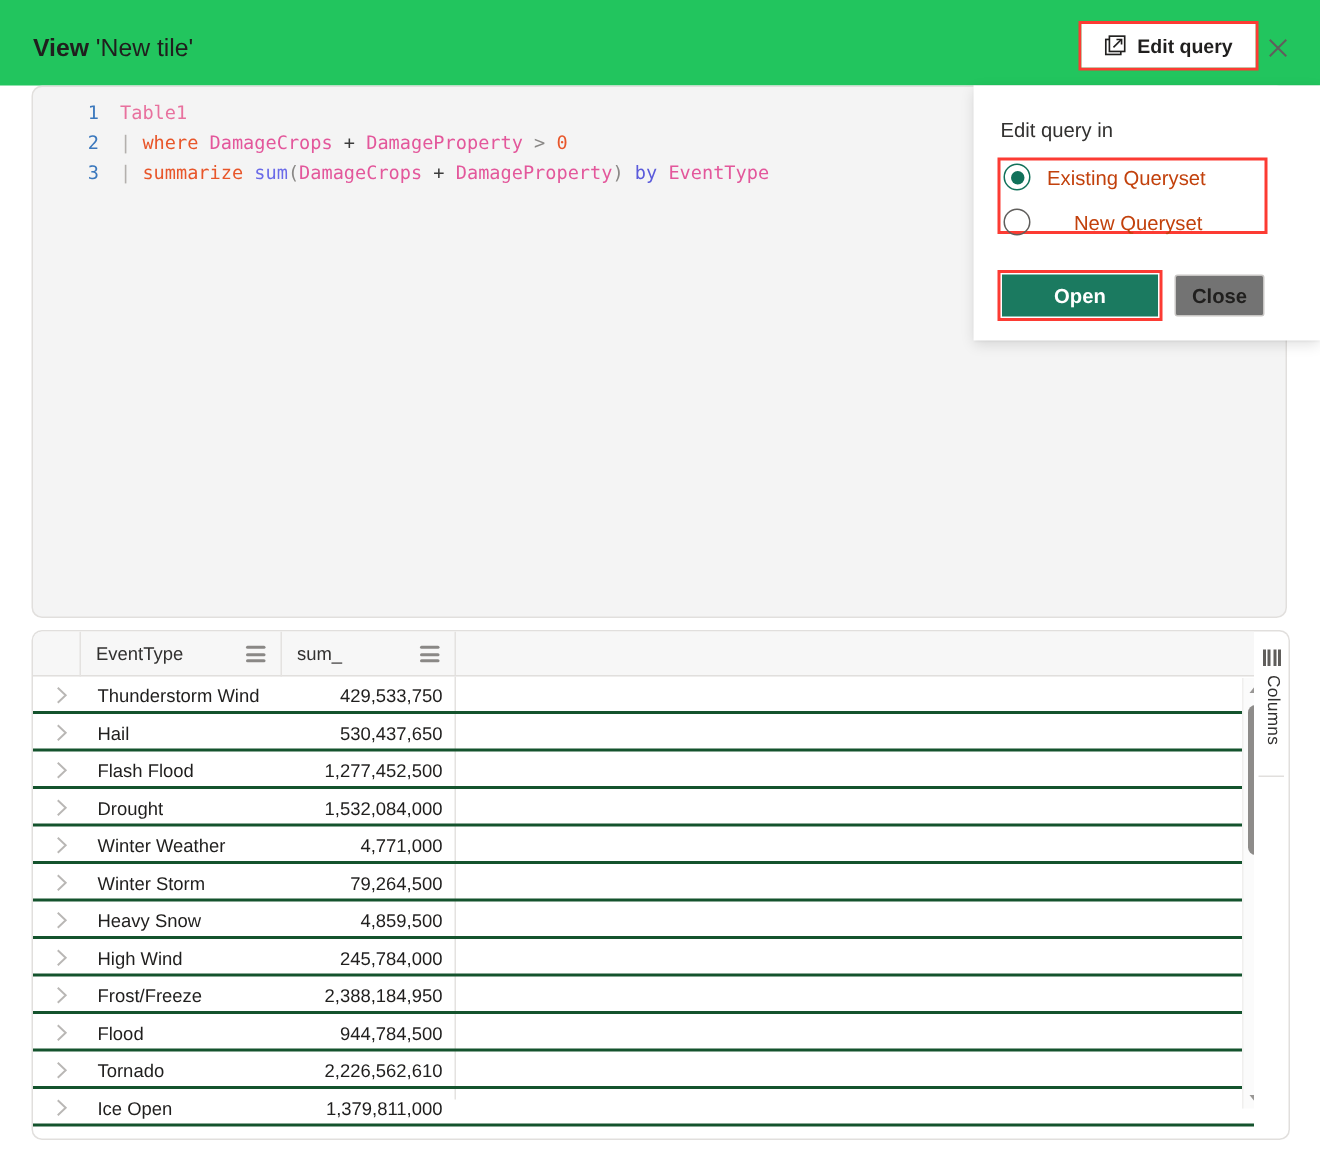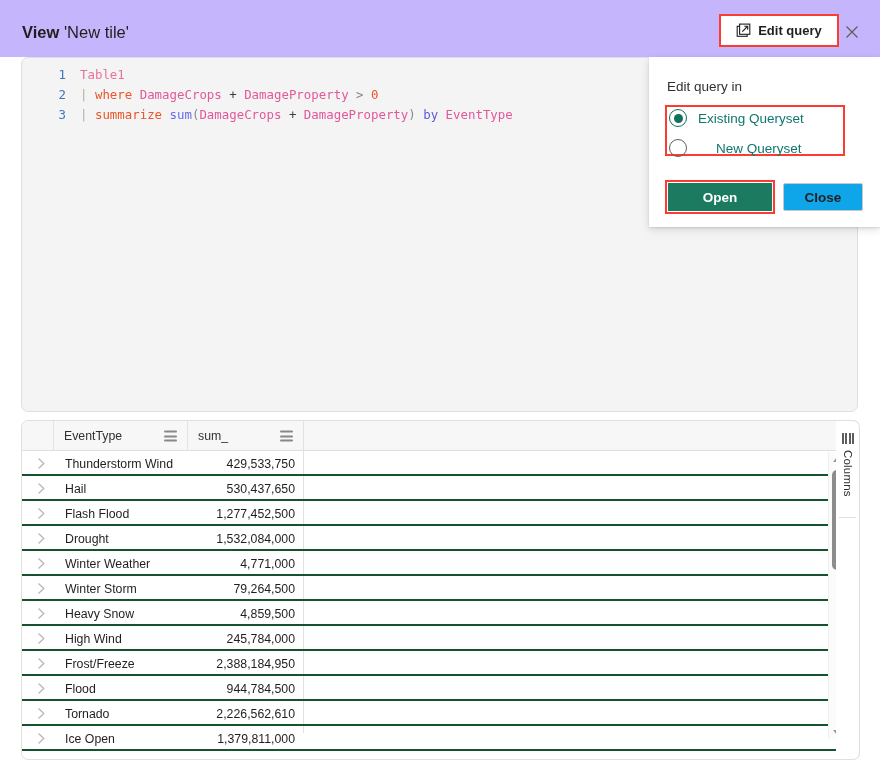--- a/index.html
+++ b/index.html
@@ -15,21 +15,21 @@
     font-family: "Liberation Sans", sans-serif;
     color: #201f1e;
     -webkit-font-smoothing: antialiased;
   }
 
   
   .header {
     position: absolute;
     left: 0; top: 0;
     width: 880px; height: 57px;
-    background: #c4b5fd;
+    background: #22c55e;
   }
   .page-title {
     position: absolute;
     left: 22px; top: 22px;
     font-size: 16.5px;
     line-height: 20px;
     color: #201f1e;
     white-space: nowrap;
   }
   .page-title .tw-bold { font-weight: bold; }
@@ -168,21 +168,21 @@
   }
   .radio-outer.sel   { border: 1.6px solid #11715a; }
   .radio-outer.unsel { border: 1.3px solid #605e5c; }
   .radio-dot {
     width: 9px; height: 9px;
     border-radius: 50%;
     background: #11715a;
   }
   .radio-text {
     font-size: 13.5px;
-    color: #0f766e;
+    color: #c2410c;
   }
 
   .open-hl {
     position: absolute;
     left: 16px; top: 123px;
     width: 110px; height: 34px;
     border: 2.5px solid #fc3b33;
     box-sizing: border-box;
   }
   .btn-open {
@@ -194,22 +194,22 @@
     border: none;
     font-family: "Liberation Sans", sans-serif;
     font-size: 13.5px;
     font-weight: bold;
     cursor: pointer;
     padding: 0;
   }
   .btn-close {
     position: absolute;
     left: 134px; top: 126px;
-    width: 80px; height: 28px;
-    background: #0ea5e9;
+    width: 60px; height: 28px;
+    background: #737373;
     color: #201f1e;
     border: 1px solid #c8c6c4;
     border-radius: 2px;
     font-family: "Liberation Sans", sans-serif;
     font-size: 13.5px;
     font-weight: bold;
     cursor: pointer;
     padding: 0;
     box-sizing: border-box;
   }

